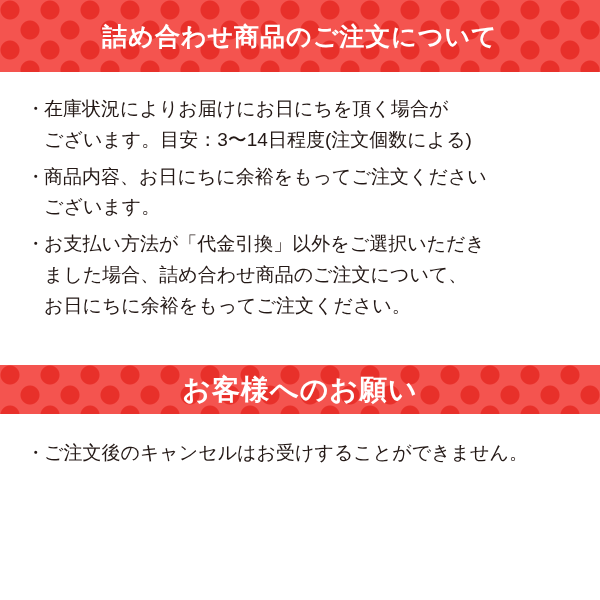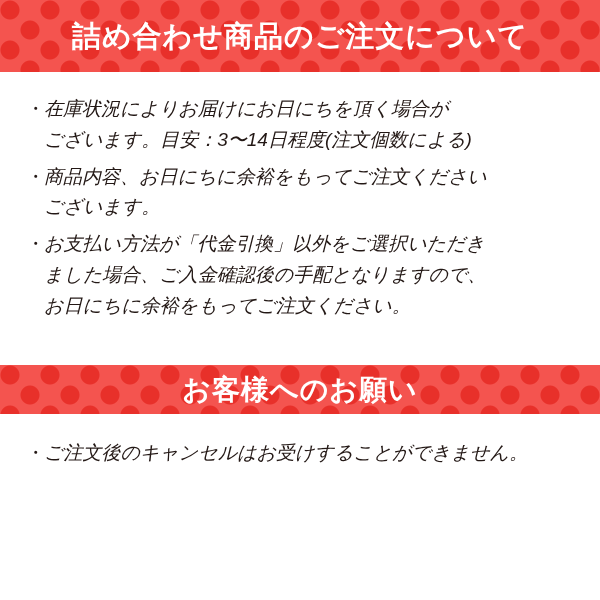--- a/index.html
+++ b/index.html
@@ -33,21 +33,21 @@
     background-size: 40px 40px, 40px 40px;
     background-position: 0 0, 0 0;
     display: flex;
     align-items: center;
     justify-content: center;
     overflow: hidden;
   }
   .band-title {
     position: relative;
     color: #ffffff;
-    font-size: 29px;
+    font-size: 25px;
     font-weight: bold;
     letter-spacing: 1px;
     line-height: 1;
     white-space: nowrap;
     text-align: center;
   }
   .band.second {
     height: 49px;
   }
   .band.second .band-title {
@@ -76,21 +76,20 @@
   }
   .bullet-mark {
     flex: 0 0 auto;
     width: 18px;
     font-size: 19px;
     line-height: 1.62;
   }
   .bullet-text {
     flex: 1 1 auto;
     white-space: pre-line;
-    font-style: italic;
   }
   .spacer-between {
     height: 30px;
   }
 </style>
 </head>
 <body>
 
 <div class="page">
 
@@ -106,21 +105,21 @@
 ございます。目安：3〜14日程度(注文個数による)</span>
       </li>
       <li class="bullet-item">
         <span class="bullet-mark">・</span>
         <span class="bullet-text">商品内容、お日にちに余裕をもってご注文ください
 ございます。</span>
       </li>
       <li class="bullet-item">
         <span class="bullet-mark">・</span>
         <span class="bullet-text">お支払い方法が「代金引換」以外をご選択いただき
-ました場合、ご入金確認後の手配となりますので、
+ました場合、詰め合わせ商品のご注文について、
 お日にちに余裕をもってご注文ください。</span>
       </li>
     </ul>
   </div>
 
   <div class="spacer-between"></div>
 
   <div class="band second">
     <div class="band-title">お客様へのお願い</div>
   </div>

